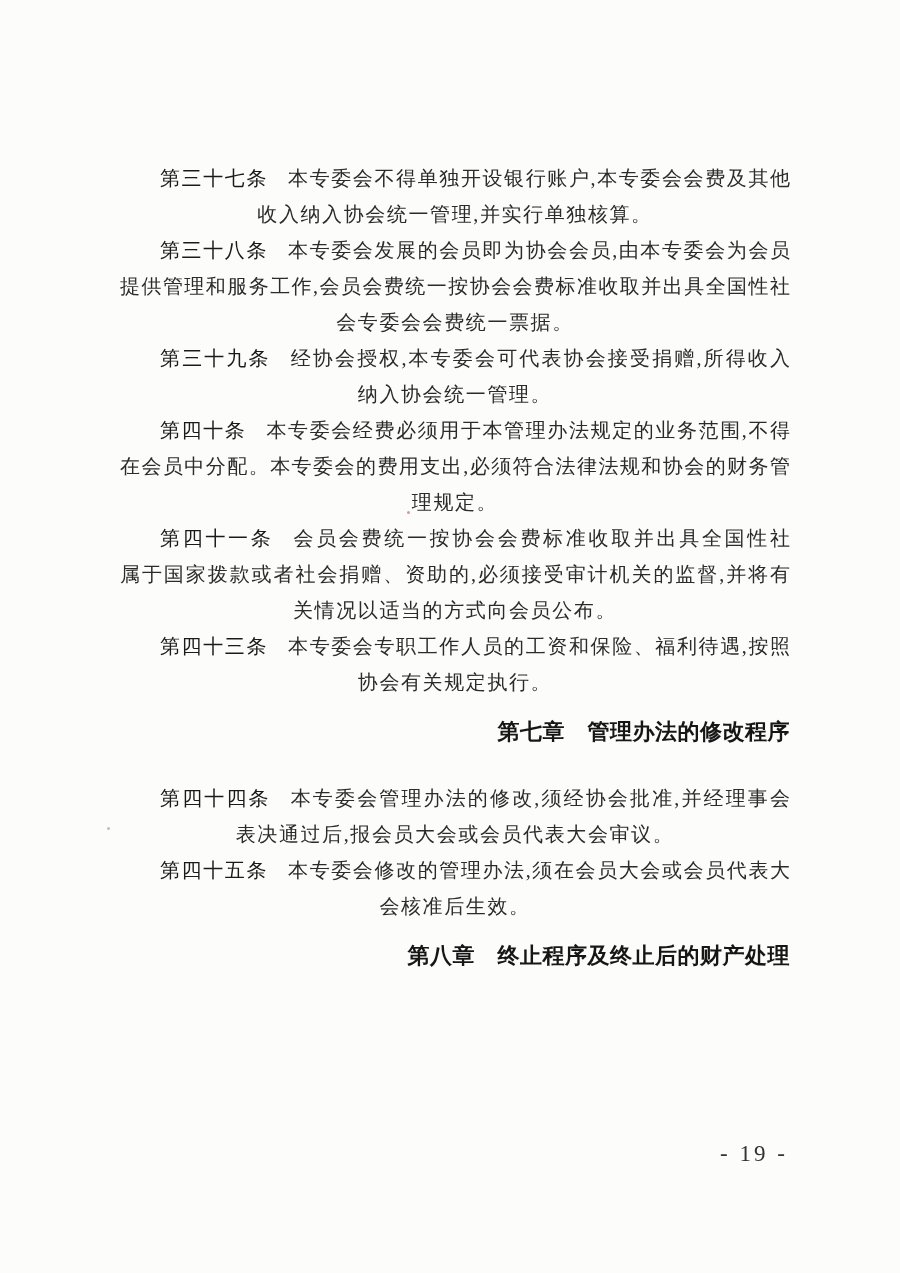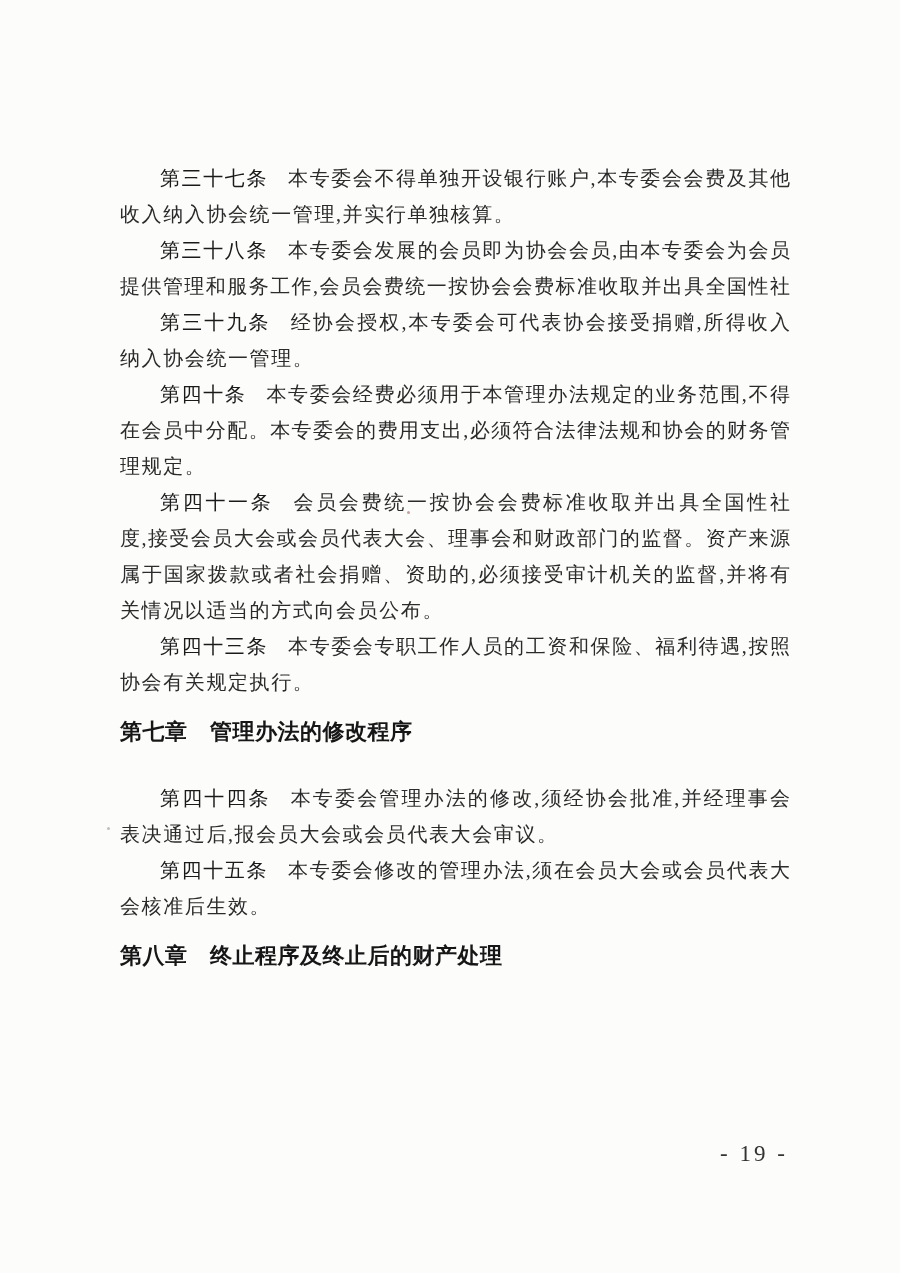--- a/index.html
+++ b/index.html
@@ -31,33 +31,33 @@
     overflow: hidden;
     white-space: normal;
   }
   .line.first { text-indent: 40px; }
   .line.fill {
     text-align: justify;
     text-align-last: justify;
     text-justify: inter-character;
   }
   .line.last {
-    text-align: left;
+    text-align: center;
     letter-spacing: 1.6px;
   }
   .num {
     font-weight: normal;
     color: #1a1a1a;
     margin-right: 20px;
   }
   .heading {
     height: 36px;
     line-height: 36px;
     margin: 14px 0 30px 0;
-    text-align: left;
+    text-align: right;
     font-family: "Liberation Sans", "DejaVu Sans", sans-serif;
     font-weight: bold;
     font-size: 22px;
     color: #161616;
     letter-spacing: 0.5px;
   }
   .page-number {
     position: absolute;
     top: 1141px;
     left: 720px;
@@ -86,33 +86,33 @@
 
 <div class="page">
   <div class="content" id="content">
       <div class="para">
         <div class="line first fill"><b class="num">第三十七条</b><span>本专委会不得单独开设银行账户,本专委会会费及其他</span></div>
         <div class="line last">收入纳入协会统一管理,并实行单独核算。</div>
       </div>
       <div class="para">
         <div class="line first fill"><b class="num">第三十八条</b><span>本专委会发展的会员即为协会会员,由本专委会为会员</span></div>
         <div class="line fill">提供管理和服务工作,会员会费统一按协会会费标准收取并出具全国性社</div>
+        <div class="line last">会专委会会费统一票据。</div>
       </div>
       <div class="para">
         <div class="line first fill"><b class="num">第三十九条</b><span>经协会授权,本专委会可代表协会接受捐赠,所得收入</span></div>
         <div class="line last">纳入协会统一管理。</div>
       </div>
       <div class="para">
         <div class="line first fill"><b class="num">第四十条</b><span>本专委会经费必须用于本管理办法规定的业务范围,不得</span></div>
         <div class="line fill">在会员中分配。本专委会的费用支出,必须符合法律法规和协会的财务管</div>
         <div class="line last">理规定。</div>
       </div>
       <div class="para">
         <div class="line first fill"><b class="num">第四十一条</b><span>会员会费统一按协会会费标准收取并出具全国性社</span></div>
-        <div class="line fill">度,接受会员大会或会员代表大会、理事会和财政部门的监督。资产来源</div>
         <div class="line fill">属于国家拨款或者社会捐赠、资助的,必须接受审计机关的监督,并将有</div>
         <div class="line last">关情况以适当的方式向会员公布。</div>
       </div>
       <div class="para">
         <div class="line first fill"><b class="num">第四十三条</b><span>本专委会专职工作人员的工资和保险、福利待遇,按照</span></div>
         <div class="line last">协会有关规定执行。</div>
       </div>
       <div class="heading">第七章　管理办法的修改程序</div>
       <div class="para">
         <div class="line first fill"><b class="num">第四十四条</b><span>本专委会管理办法的修改,须经协会批准,并经理事会</span></div>

